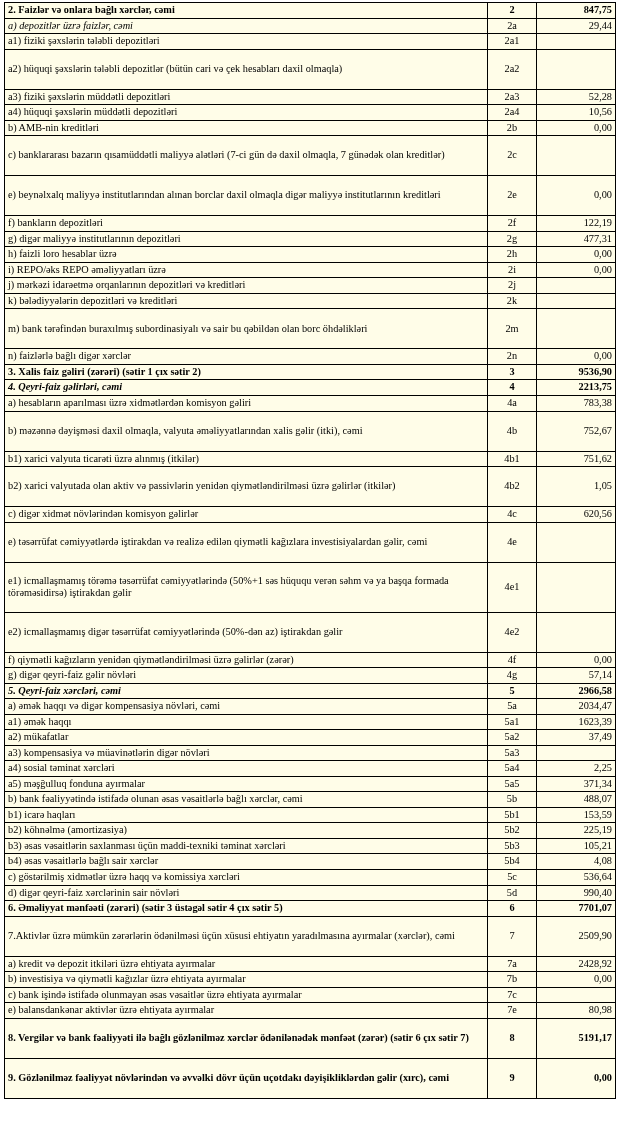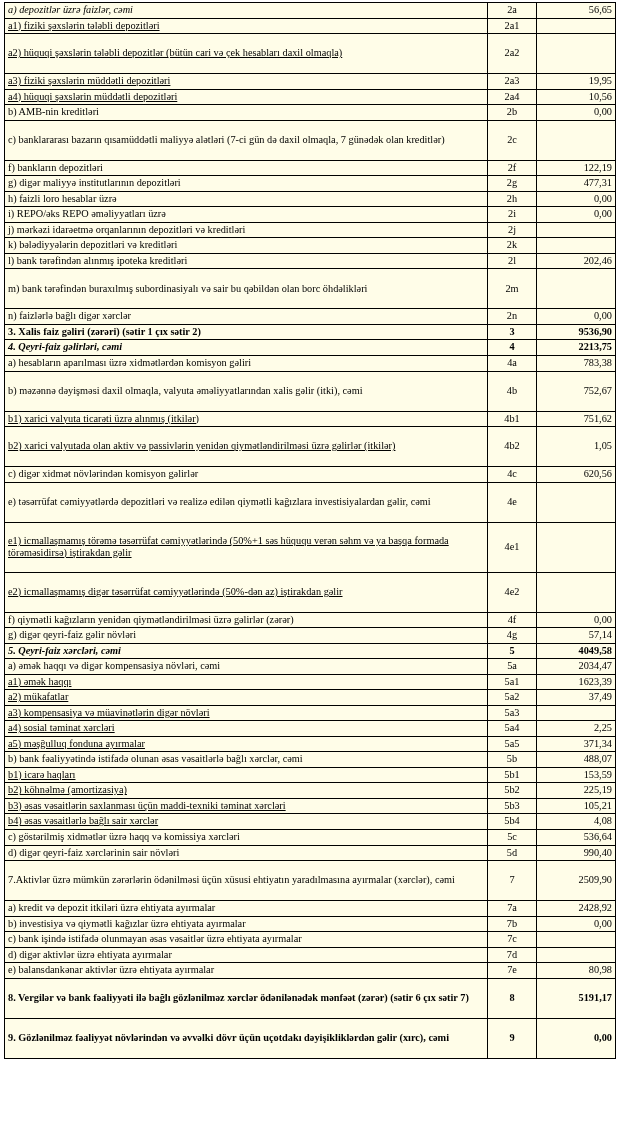--- a/index.html
+++ b/index.html
@@ -39,66 +39,76 @@
   }
   td.val {
     text-align: right;
     width: 72px;
     padding-right: 12px;
   }
   tr.bold td {
     font-weight: bold;
   }
   .ind1 { padding-left: 14px; }
-  .ind2 { padding-left: 26px; text-decoration: underline; }
+  .ind2 { padding-left: 26px; }
   .it { font-style: italic; }
   .tall2 td { height: 36px; }
   .tall3 td { height: 46px; }
 </style>
 </head>
 <body>
 
 <div class="sheet">
   <table class="fin">
     <tbody>
+        <tr class=" bold">
+          <td class="lbl">2. Faizlər və onlara bağlı xərclər, cəmi</td>
+          <td class="code">2</td>
+          <td class="val">847,75</td>
+        </tr>
         <tr>
           <td class="lbl ind1 it">a) depozitlər üzrə faizlər, cəmi</td>
           <td class="code">2a</td>
-          <td class="val">56,65</td>
+          <td class="val">29,44</td>
         </tr>
         <tr>
           <td class="lbl ind2">a1) fiziki şəxslərin tələbli depozitləri</td>
           <td class="code">2a1</td>
           <td class="val"></td>
         </tr>
         <tr class=" tall2">
           <td class="lbl ind2">a2) hüquqi şəxslərin tələbli depozitlər (bütün cari və çek hesabları daxil olmaqla)</td>
           <td class="code">2a2</td>
           <td class="val"></td>
         </tr>
         <tr>
           <td class="lbl ind2">a3) fiziki şəxslərin müddətli depozitləri</td>
           <td class="code">2a3</td>
-          <td class="val">19,95</td>
+          <td class="val">52,28</td>
         </tr>
         <tr>
           <td class="lbl ind2">a4) hüquqi şəxslərin müddətli depozitləri</td>
           <td class="code">2a4</td>
           <td class="val">10,56</td>
         </tr>
         <tr>
           <td class="lbl ind1">b) AMB-nin kreditləri</td>
           <td class="code">2b</td>
           <td class="val">0,00</td>
         </tr>
         <tr class=" tall2">
           <td class="lbl ind1">c) banklararası bazarın qısamüddətli maliyyə alətləri (7-ci gün də daxil olmaqla, 7 günədək olan kreditlər)</td>
           <td class="code">2c</td>
           <td class="val"></td>
         </tr>
+        <tr class=" tall2">
+          <td class="lbl ind1">e) beynəlxalq maliyyə institutlarından alınan borclar daxil olmaqla digər maliyyə institutlarının kreditləri</td>
+          <td class="code">2e</td>
+          <td class="val">0,00</td>
+        </tr>
         <tr>
           <td class="lbl ind1">f) bankların depozitləri</td>
           <td class="code">2f</td>
           <td class="val">122,19</td>
         </tr>
         <tr>
           <td class="lbl ind1">g) digər maliyyə institutlarının depozitləri</td>
           <td class="code">2g</td>
           <td class="val">477,31</td>
         </tr>
@@ -115,25 +125,20 @@
         <tr>
           <td class="lbl ind1">j) mərkəzi idarəetmə orqanlarının depozitləri və kreditləri</td>
           <td class="code">2j</td>
           <td class="val"></td>
         </tr>
         <tr>
           <td class="lbl ind1">k) bələdiyyələrin depozitləri və kreditləri</td>
           <td class="code">2k</td>
           <td class="val"></td>
         </tr>
-        <tr>
-          <td class="lbl ind1">l) bank tərəfindən alınmış ipoteka kreditləri</td>
-          <td class="code">2l</td>
-          <td class="val">202,46</td>
-        </tr>
         <tr class=" tall2">
           <td class="lbl ind1">m) bank tərəfindən buraxılmış subordinasiyalı və sair bu qəbildən olan borc öhdəlikləri</td>
           <td class="code">2m</td>
           <td class="val"></td>
         </tr>
         <tr>
           <td class="lbl ind1">n) faizlərlə bağlı digər xərclər</td>
           <td class="code">2n</td>
           <td class="val">0,00</td>
         </tr>
@@ -166,21 +171,21 @@
           <td class="lbl ind2">b2) xarici valyutada olan aktiv və passivlərin yenidən qiymətləndirilməsi üzrə gəlirlər (itkilər)</td>
           <td class="code">4b2</td>
           <td class="val">1,05</td>
         </tr>
         <tr>
           <td class="lbl ind1">c) digər xidmət növlərindən komisyon gəlirlər</td>
           <td class="code">4c</td>
           <td class="val">620,56</td>
         </tr>
         <tr class=" tall2">
-          <td class="lbl ind1">e) təsərrüfat cəmiyyətlərdə depozitləri və realizə edilən qiymətli kağızlara investisiyalardan gəlir, cəmi</td>
+          <td class="lbl ind1">e) təsərrüfat cəmiyyətlərdə iştirakdan və realizə edilən qiymətli kağızlara investisiyalardan gəlir, cəmi</td>
           <td class="code">4e</td>
           <td class="val"></td>
         </tr>
         <tr class=" tall3">
           <td class="lbl ind2">e1) icmallaşmamış törəmə təsərrüfat cəmiyyətlərində (50%+1 səs hüququ verən səhm və ya başqa formada törəməsidirsə) iştirakdan gəlir</td>
           <td class="code">4e1</td>
           <td class="val"></td>
         </tr>
         <tr class=" tall2">
           <td class="lbl ind2">e2) icmallaşmamış digər təsərrüfat cəmiyyətlərində (50%-dən az) iştirakdan gəlir</td>
@@ -193,21 +198,21 @@
           <td class="val">0,00</td>
         </tr>
         <tr>
           <td class="lbl ind1">g) digər qeyri-faiz gəlir növləri</td>
           <td class="code">4g</td>
           <td class="val">57,14</td>
         </tr>
         <tr class=" bold">
           <td class="lbl it">5. Qeyri-faiz xərcləri, cəmi</td>
           <td class="code">5</td>
-          <td class="val">4049,58</td>
+          <td class="val">2966,58</td>
         </tr>
         <tr>
           <td class="lbl ind1">a) əmək haqqı və digər kompensasiya növləri, cəmi</td>
           <td class="code">5a</td>
           <td class="val">2034,47</td>
         </tr>
         <tr>
           <td class="lbl ind2">a1) əmək haqqı</td>
           <td class="code">5a1</td>
           <td class="val">1623,39</td>
@@ -260,43 +265,43 @@
         <tr>
           <td class="lbl ind1">c) göstərilmiş xidmətlər üzrə haqq və komissiya xərcləri</td>
           <td class="code">5c</td>
           <td class="val">536,64</td>
         </tr>
         <tr>
           <td class="lbl ind1">d) digər qeyri-faiz xərclərinin sair növləri</td>
           <td class="code">5d</td>
           <td class="val">990,40</td>
         </tr>
+        <tr class=" bold">
+          <td class="lbl">6. Əməliyyat mənfəəti (zərəri) (sətir 3 üstəgəl sətir 4 çıx sətir 5)</td>
+          <td class="code">6</td>
+          <td class="val">7701,07</td>
+        </tr>
         <tr class=" tall2">
           <td class="lbl">7.Aktivlər üzrə mümkün zərərlərin ödənilməsi üçün xüsusi ehtiyatın yaradılmasına ayırmalar (xərclər), cəmi</td>
           <td class="code">7</td>
           <td class="val">2509,90</td>
         </tr>
         <tr>
           <td class="lbl ind1">a) kredit və depozit itkiləri üzrə ehtiyata ayırmalar</td>
           <td class="code">7a</td>
           <td class="val">2428,92</td>
         </tr>
         <tr>
           <td class="lbl ind1">b) investisiya və qiymətli kağızlar üzrə ehtiyata ayırmalar</td>
           <td class="code">7b</td>
           <td class="val">0,00</td>
         </tr>
         <tr>
           <td class="lbl ind1">c) bank işində istifadə olunmayan əsas vəsaitlər üzrə ehtiyata ayırmalar</td>
           <td class="code">7c</td>
-          <td class="val"></td>
-        </tr>
-        <tr>
-          <td class="lbl ind1">d) digər aktivlər üzrə ehtiyata ayırmalar</td>
-          <td class="code">7d</td>
           <td class="val"></td>
         </tr>
         <tr>
           <td class="lbl ind1">e) balansdankənar aktivlər üzrə ehtiyata ayırmalar</td>
           <td class="code">7e</td>
           <td class="val">80,98</td>
         </tr>
         <tr class=" bold tall2">
           <td class="lbl">8. Vergilər və bank fəaliyyəti ilə bağlı gözlənilməz xərclər ödənilənədək mənfəət (zərər) (sətir 6 çıx sətir 7)</td>
           <td class="code">8</td>

